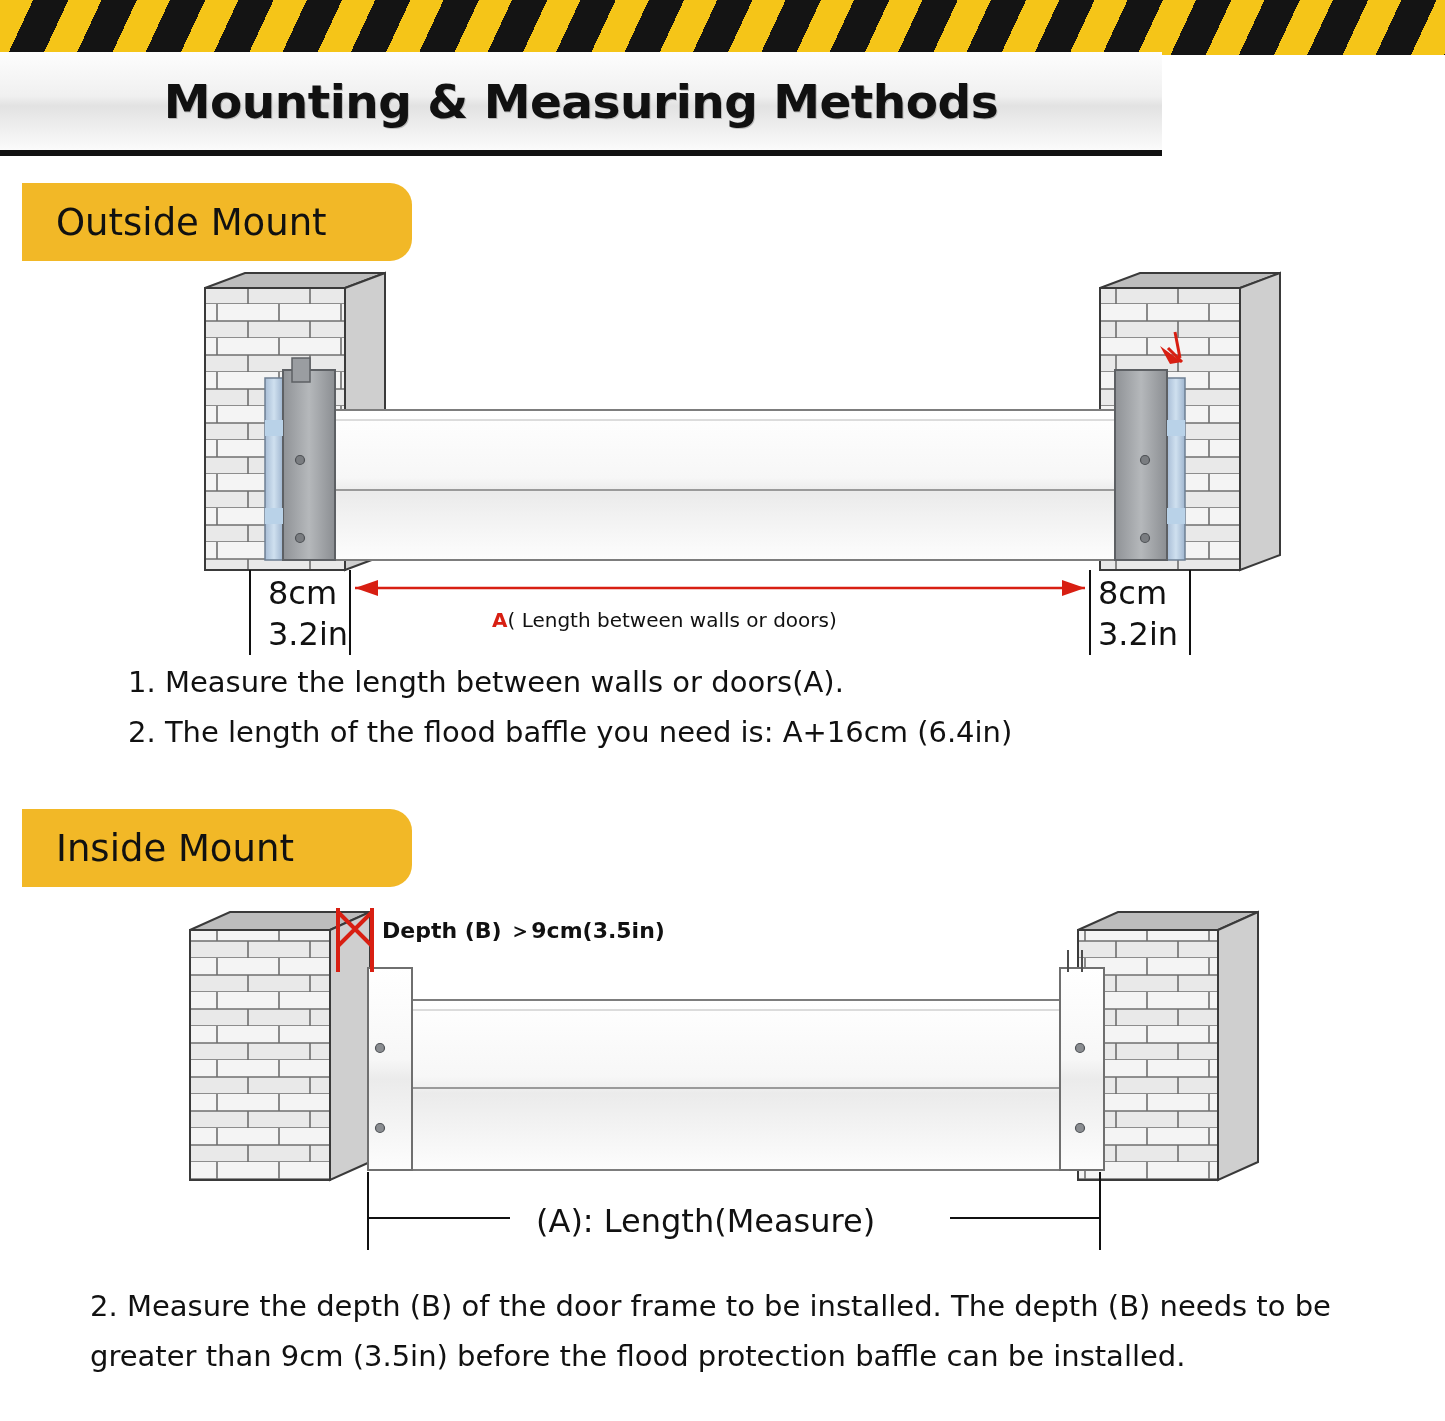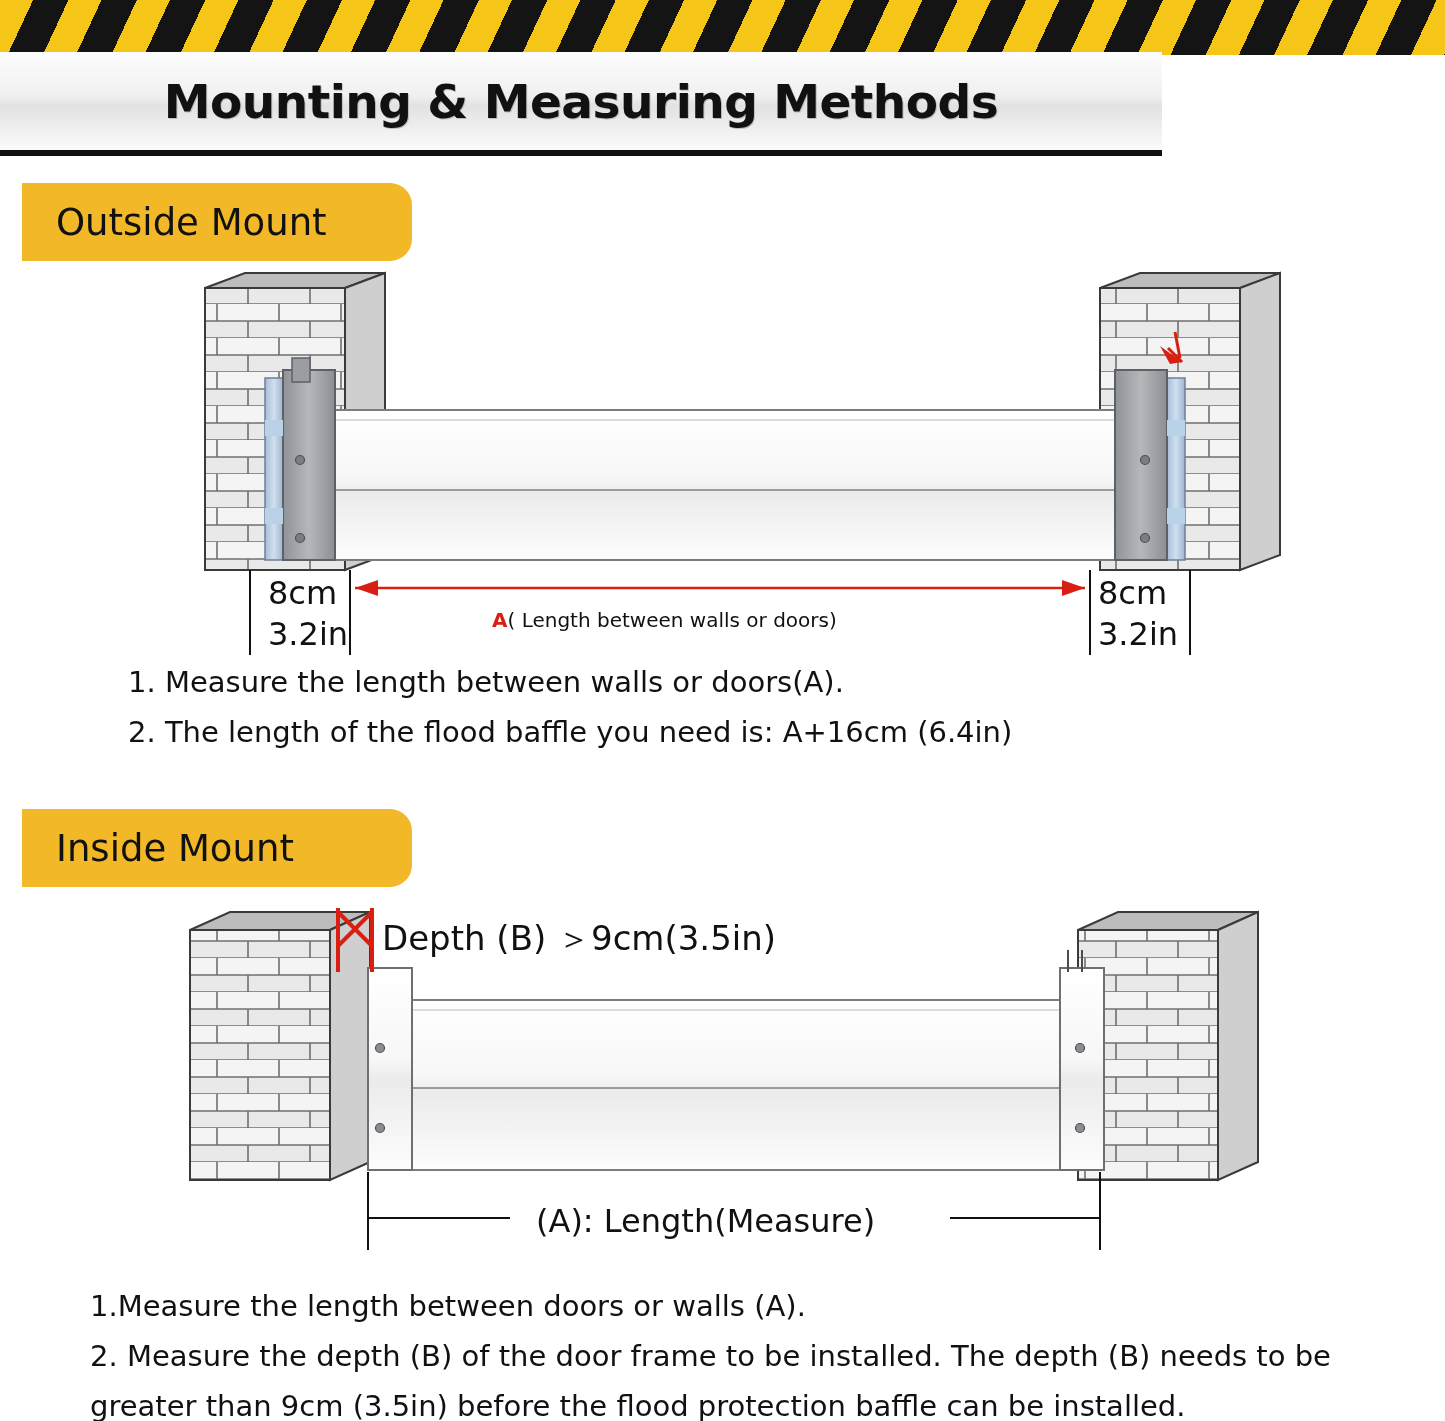--- a/index.html
+++ b/index.html
@@ -82,21 +82,21 @@
     position: absolute;
     font-size: 31px;
     color: #111;
     white-space: nowrap;
   }
   .meas-red { color: #d81f12; font-weight: bold; }
 
   .label-8cm-left  { top: 573px; left: 268px; line-height: 1.28; font-size: 32px; }
   .label-8cm-right { top: 573px; left: 1098px; line-height: 1.28; font-size: 32px; }
   .label-A-outside { top: 608px; left: 492px; font-size: 20px; }
-  .label-depth     { top: 916px; left: 382px; font-size: 34px; }
+  .label-depth     { top: 916px; left: 382px; font-size: 22px; font-weight: bold; }
   .label-A-inside  { top: 1202px; left: 536px; font-size: 32px; }
 </style>
 </head>
 <body>
 
 <div class="hazard-bar"></div>
 <div class="header-band">
   <div class="header-title">Mounting &amp; Measuring Methods</div>
 </div>
 
@@ -246,15 +246,14 @@
     <line x1="1100" y1="282" x2="1100" y2="360" stroke="#111" stroke-width="2"></line>
     <line x1="368" y1="328" x2="510" y2="328" stroke="#111" stroke-width="2"></line>
     <line x1="950" y1="328" x2="1100" y2="328" stroke="#111" stroke-width="2"></line>
   </g>
 </svg>
 
 <div class="meas label-depth">Depth (B) ＞9cm(3.5in)</div>
 <div class="meas label-A-inside">(A): Length(Measure)</div>
 
 <div class="instructions" id="inside-instructions">
-  <div>1.Measure the length between doors or walls (A).</div>
   <div>2. Measure the depth (B) of the door frame to be installed. The depth (B) needs to be greater than 9cm (3.5in) before the flood protection baffle can be installed.</div>
 </div>
 
 </body></html>

